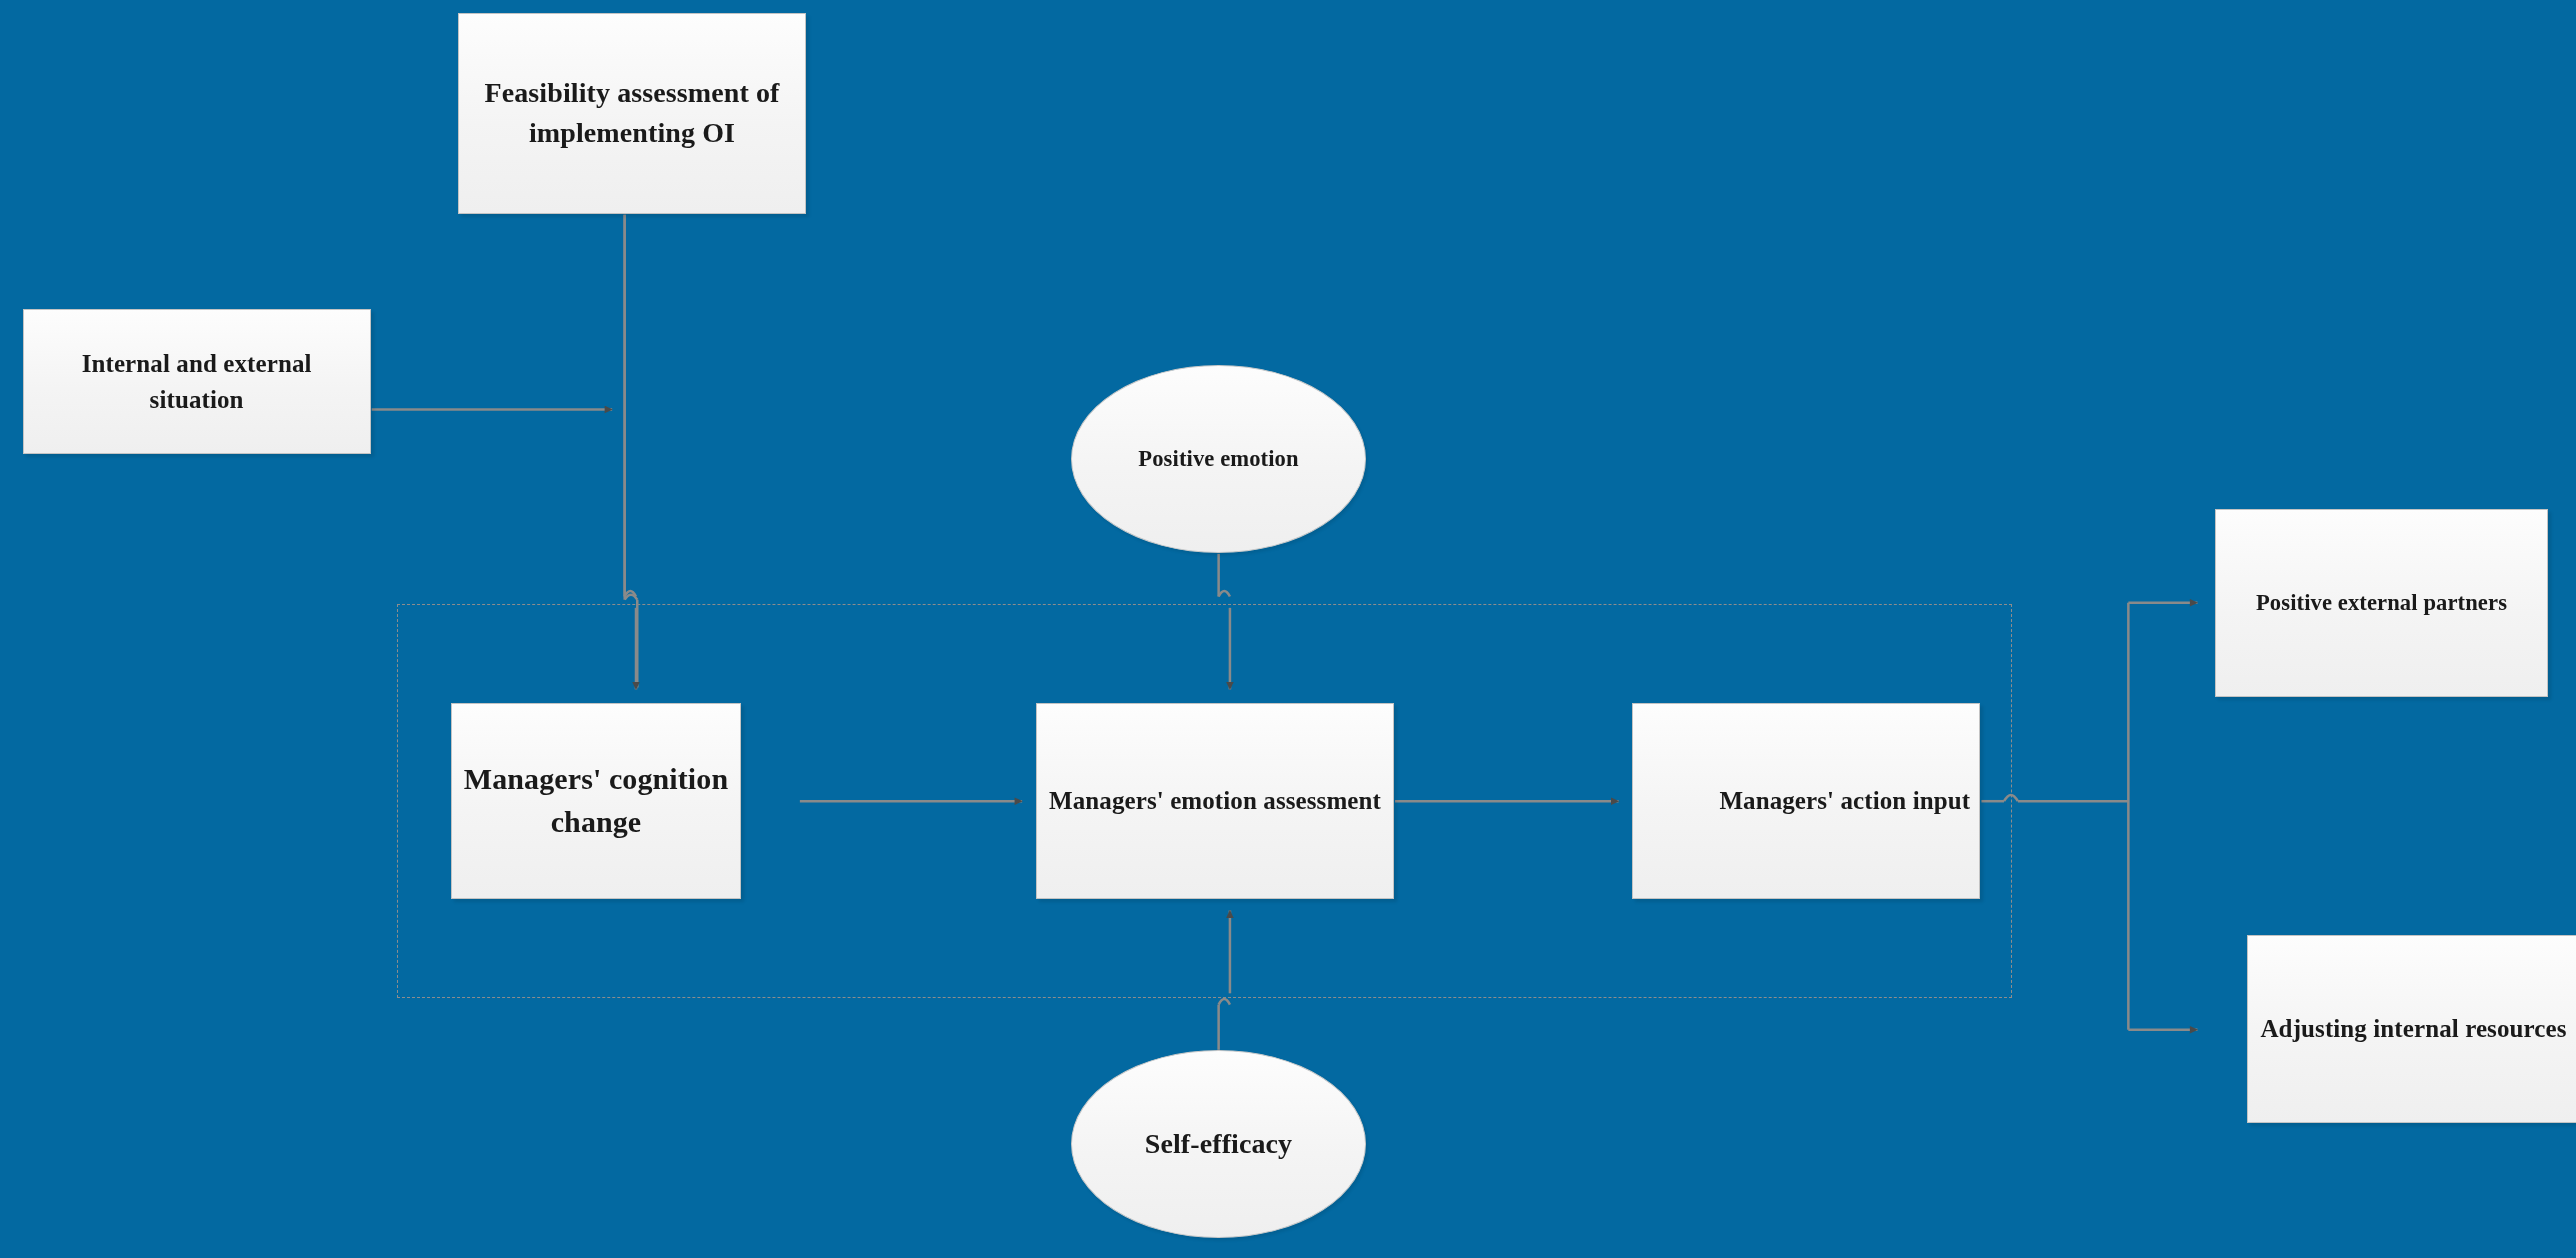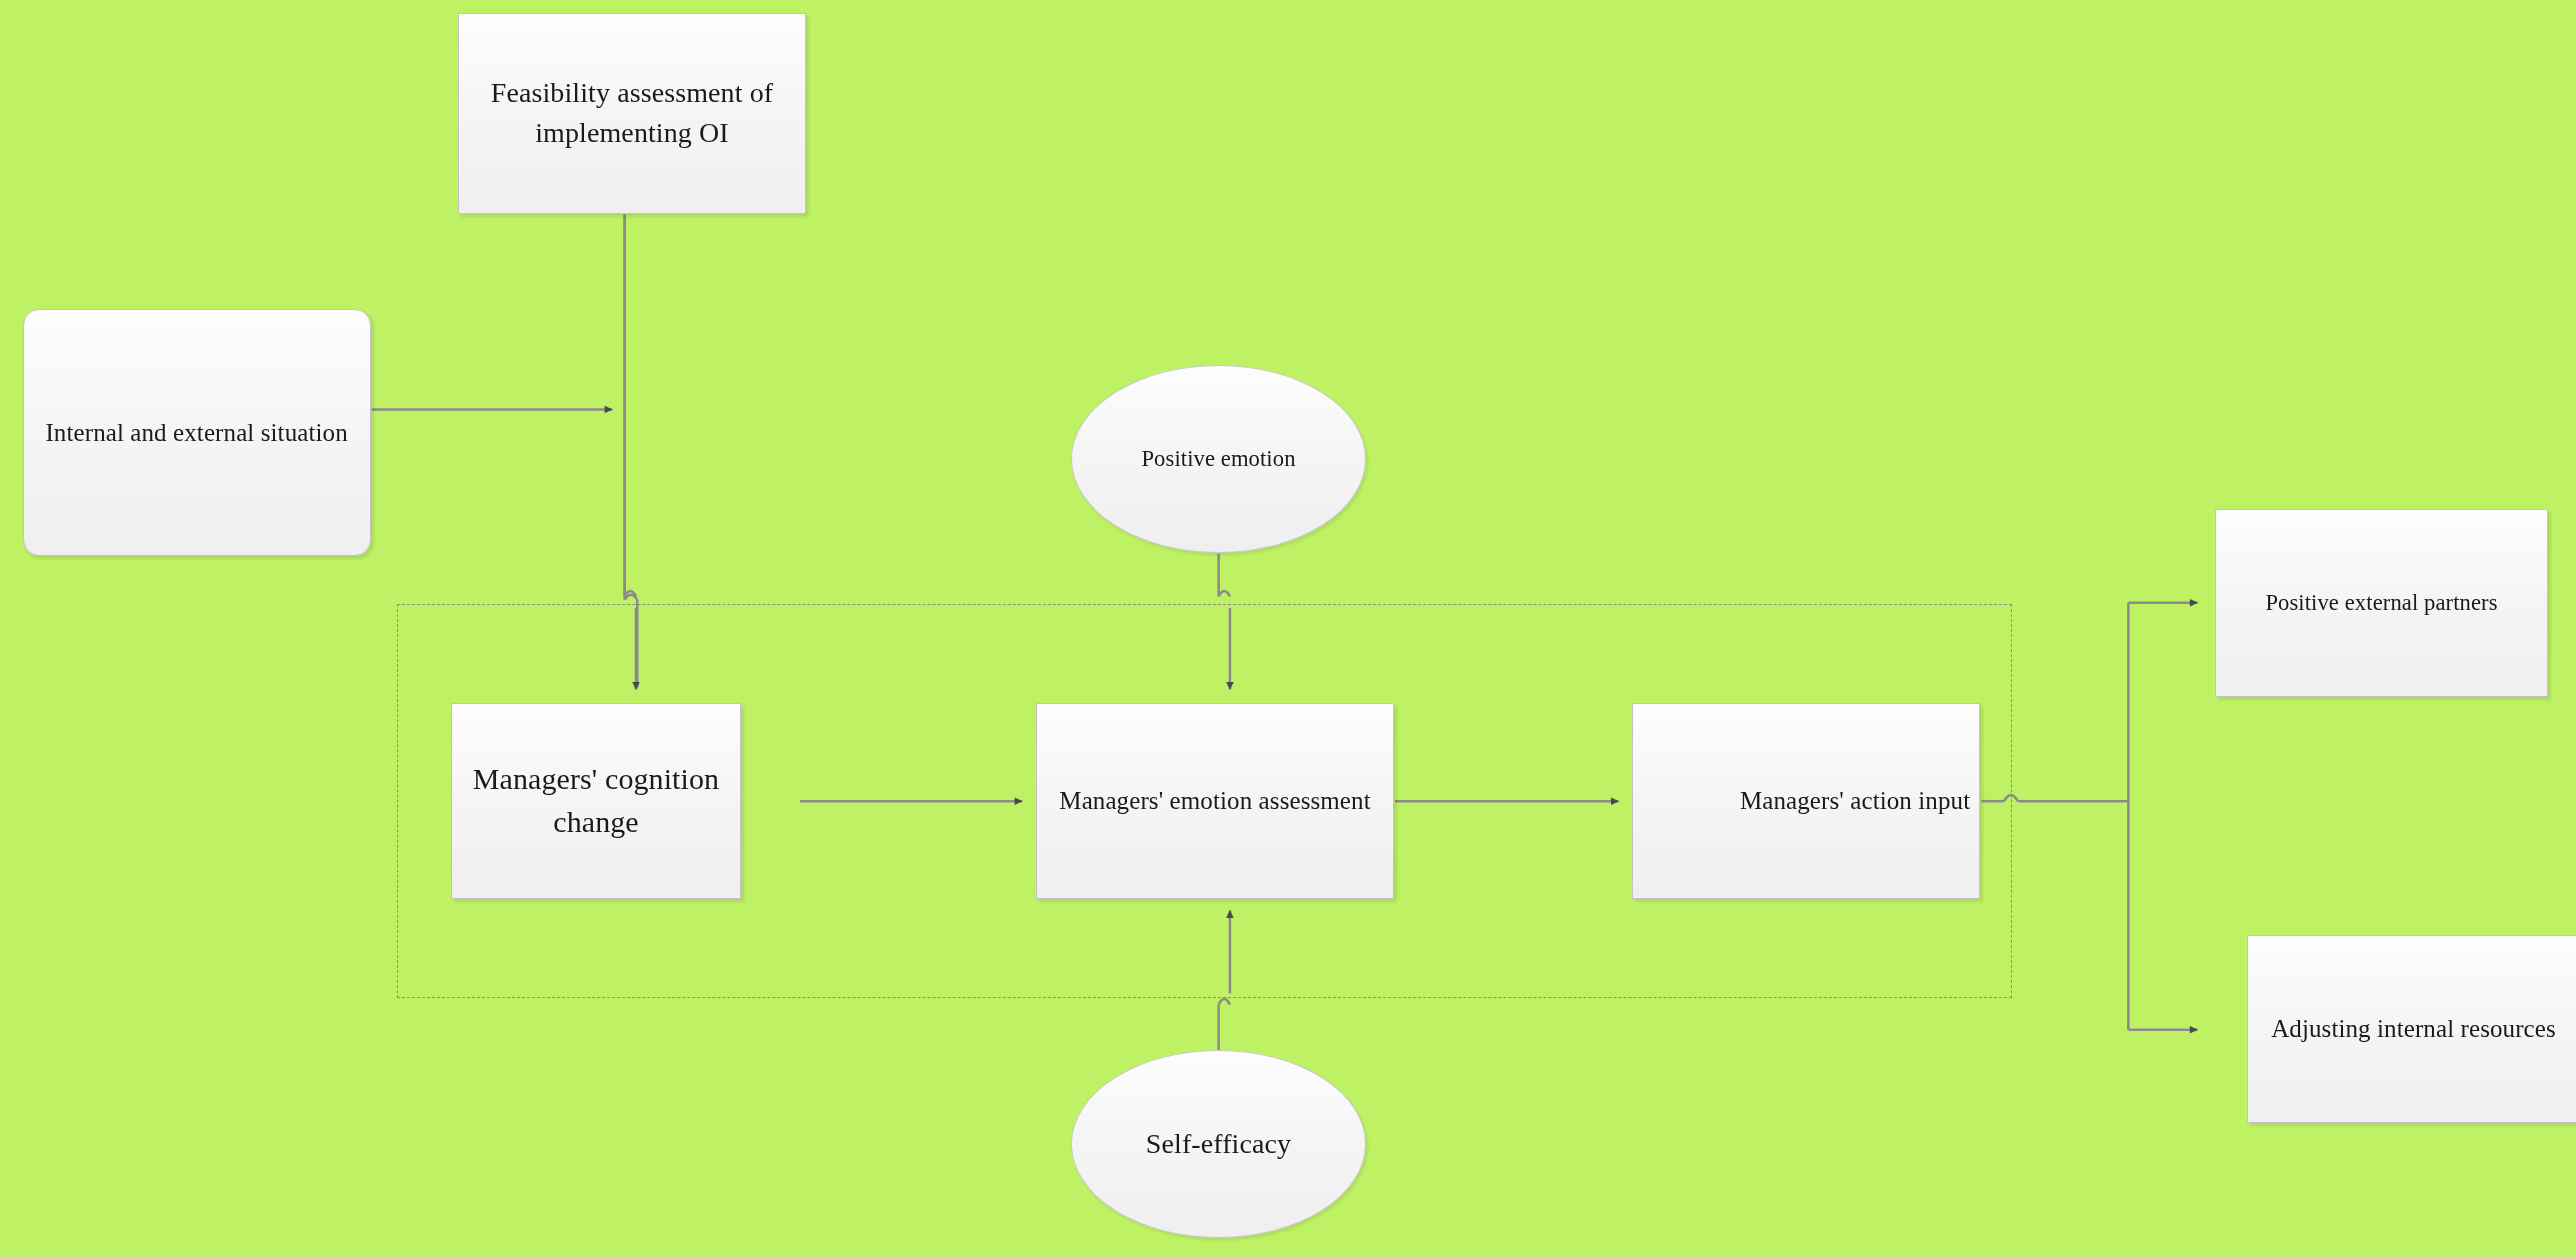--- a/index.html
+++ b/index.html
@@ -7,22 +7,23 @@
     padding: 0;
     background: #ffffff;
   }
   body {
     font-family: "Liberation Serif", "DejaVu Serif", serif;
   }
   #canvas {
     position: relative;
     width: 2576px;
     height: 1259px;
-    background: #bef264;
+    background: #0369a1;
     overflow: hidden;
+    font-weight: bold;
   }
   #wires {
     position: absolute;
     left: 0;
     top: 0;
     width: 2576px;
     height: 1259px;
     pointer-events: none;
   }
   .node {
@@ -44,21 +45,21 @@
     letter-spacing: 0.1px;
   }
   .rect { border-radius: 0; }
   .ellipse {
     border-radius: 50%;
     box-shadow: 1.9px 2.5px 3.1px rgba(0,0,0,0.09);
     border: 1.3px solid #c9c9c9;
   }
   
   #node-feasibility  { left: 458px;  top: 12.6px;   width: 348px; height: 201px; font-size: 28px; }
-  #node-situation    { left: 22.6px;   top: 309px;  width: 348px; height: 247px; font-size: 25px; border-radius: 16px; }
+  #node-situation    { left: 22.6px;   top: 309px;  width: 348px; height: 145px; font-size: 25px; }
   #node-positive     { left: 1071px; top: 365px;  width: 295px; height: 188px; font-size: 22.6px; align-items: center; }
   #node-cognition    { left: 451px;  top: 703px; width: 290px; height: 196px; font-size: 30px; }
   #node-emotion      { left: 1036px; top: 703px; width: 358px; height: 196px; font-size: 25px; }
   #node-action       { left: 1632px; top: 703px; width: 348px; height: 196px; font-size: 25px; justify-content: flex-end; }
   #node-seeking      { left: 2215px; top: 509px;  width: 333px; height: 188px; font-size: 22.6px; }
   #node-adjusting    { left: 2215px; top: 935px; width: 333px; height: 188px; font-size: 25px; margin-left: 32px; }
   #node-selfefficacy { left: 1071px; top: 1050px; width: 295px; height: 188px; font-size: 28px; }
 
   .dashed-region {
     position: absolute;

